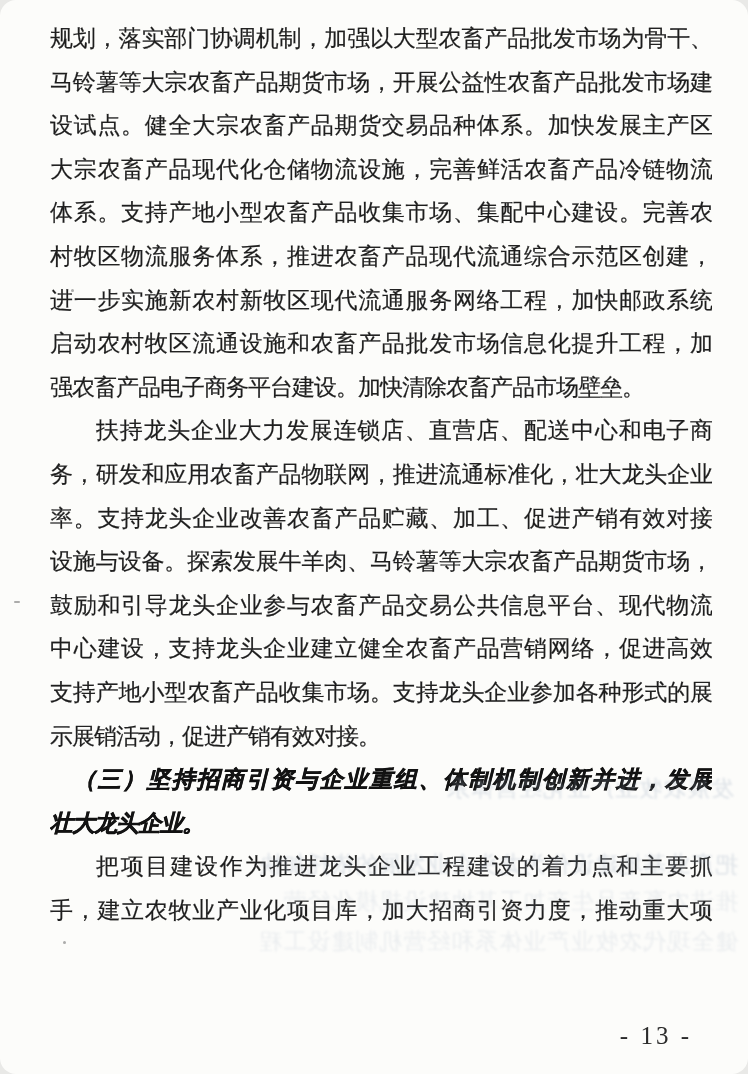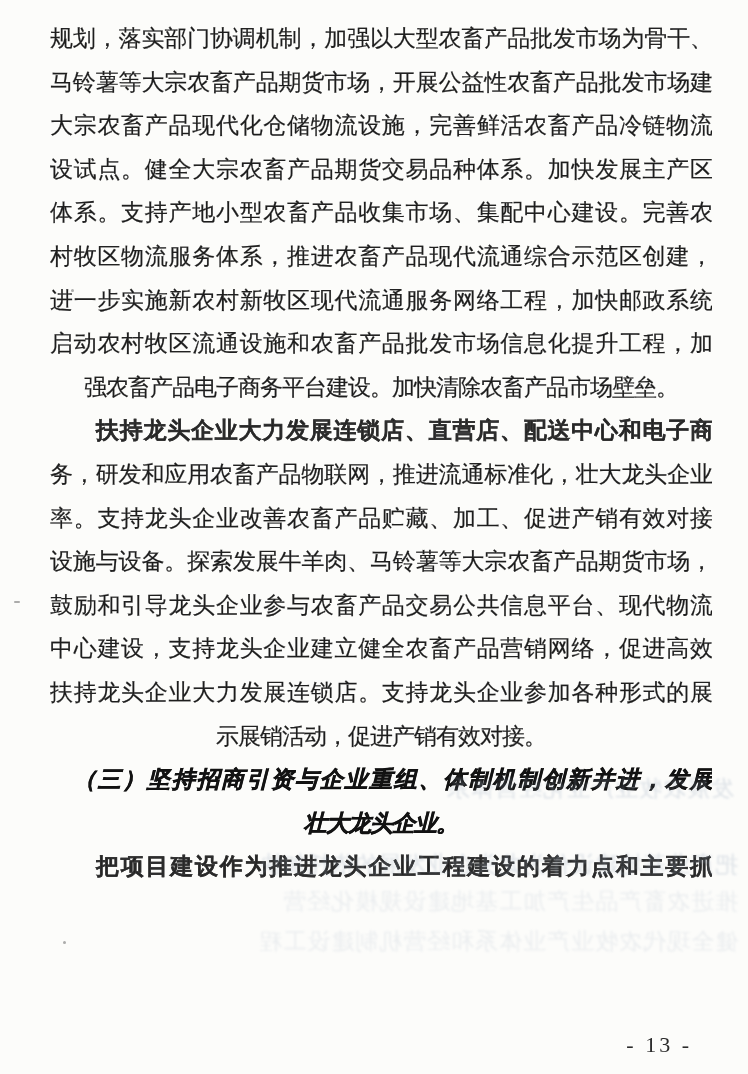--- a/index.html
+++ b/index.html
@@ -7,50 +7,51 @@
     width:748px;height:1074px;
     background:#e9e9e7;
     font-family:"Liberation Serif","DejaVu Serif",serif;
   }
   .page{
     position:relative;
     width:748px;height:1074px;
     background:#fcfcfa;
     overflow:hidden;
     color:#1d1d1d;
+    border-radius:16px;
   }
   .textcol{
     position:absolute;
     left:50px;top:17px;width:662px;
   }
   .line{
     height:43.6px;
     line-height:43.6px;
     font-size:23px;
     letter-spacing:-1px;
     overflow:hidden;
-    text-align:center;
+    text-align:left;
     color:#1d1d1d;
     -webkit-text-stroke:0.2px #333;
   }
   .line.fill{
     text-align:justify;
     text-align-last:justify;
   }
   .line.bold{
     font-weight:700;
     font-style:italic;
     -webkit-text-stroke:0.5px #111;
   }
   .line.ind1{text-indent:23px;}
-  .line.ind2{text-indent:46px;font-weight:bold;}
+  .line.ind2{text-indent:46px;}
   .pagenum{
     position:absolute;
-    right:56px;bottom:16px;
-    font-size:22px;
+    right:56px;bottom:24px;
+    font-size:25px;
     letter-spacing:3px;
     color:#2b2b2b;
   }
   .bleed{
     position:absolute;
     height:27px;
     line-height:27px;
     font-size:23px;
     letter-spacing:1px;
     color:#9fadc0;
@@ -72,38 +73,39 @@
 </style>
 </head>
 <body>
 
 <div class="page">
 
   <div class="textcol">
 
   <div class="line fill">规划，落实部门协调机制，加强以大型农畜产品批发市场为骨干、</div>
       <div class="line fill">马铃薯等大宗农畜产品期货市场，开展公益性农畜产品批发市场建</div>
+      <div class="line fill">设试点。健全大宗农畜产品期货交易品种体系。加快发展主产区</div>
       <div class="line fill">大宗农畜产品现代化仓储物流设施，完善鲜活农畜产品冷链物流</div>
-      <div class="line fill">设试点。健全大宗农畜产品期货交易品种体系。加快发展主产区</div>
       <div class="line fill">体系。支持产地小型农畜产品收集市场、集配中心建设。完善农</div>
       <div class="line fill">村牧区物流服务体系，推进农畜产品现代流通综合示范区创建，</div>
       <div class="line fill">进一步实施新农村新牧区现代流通服务网络工程，加快邮政系统</div>
       <div class="line fill">启动农村牧区流通设施和农畜产品批发市场信息化提升工程，加</div>
       <div class="line">强农畜产品电子商务平台建设。加快清除农畜产品市场壁垒。</div>
       <div class="line fill ind2">扶持龙头企业大力发展连锁店、直营店、配送中心和电子商</div>
       <div class="line fill">务，研发和应用农畜产品物联网，推进流通标准化，壮大龙头企业</div>
       <div class="line fill">率。支持龙头企业改善农畜产品贮藏、加工、促进产销有效对接</div>
       <div class="line fill">设施与设备。探索发展牛羊肉、马铃薯等大宗农畜产品期货市场，</div>
       <div class="line fill">鼓励和引导龙头企业参与农畜产品交易公共信息平台、现代物流</div>
       <div class="line fill">中心建设，支持龙头企业建立健全农畜产品营销网络，促进高效</div>
-      <div class="line fill">扶持龙头企业大力发展连锁店。支持龙头企业参加各种形式的展</div>
+      <div class="line fill">支持产地小型农畜产品收集市场。支持龙头企业参加各种形式的展</div>
       <div class="line">示展销活动，促进产销有效对接。</div>
       <div class="line fill bold ind1">（三）坚持招商引资与企业重组、体制机制创新并进，发展</div>
       <div class="line bold">壮大龙头企业。</div>
       <div class="line fill ind2">把项目建设作为推进龙头企业工程建设的着力点和主要抓</div>
+      <div class="line fill">手，建立农牧业产业化项目库，加大招商引资力度，推动重大项</div>
     </div>
 
   <div class="pagenum">- 13 -</div>
 
   <span class="speck" style="left:71px;top:289px;"></span>
   <span class="speck" style="left:63px;top:941px;"></span>
   <span class="speck" style="left:14px;top:601px;width:6px;height:2px;border-radius:1px;"></span>
 
 <div class="bleed" style="top: 775px; left: 338px; width: 396px;">发展农牧业产业化经营体系</div>
     <div class="bleed" style="top: 851px; left: 46px; width: 692px;">把产业基地建设作为龙头企业发展的依托加快</div>

